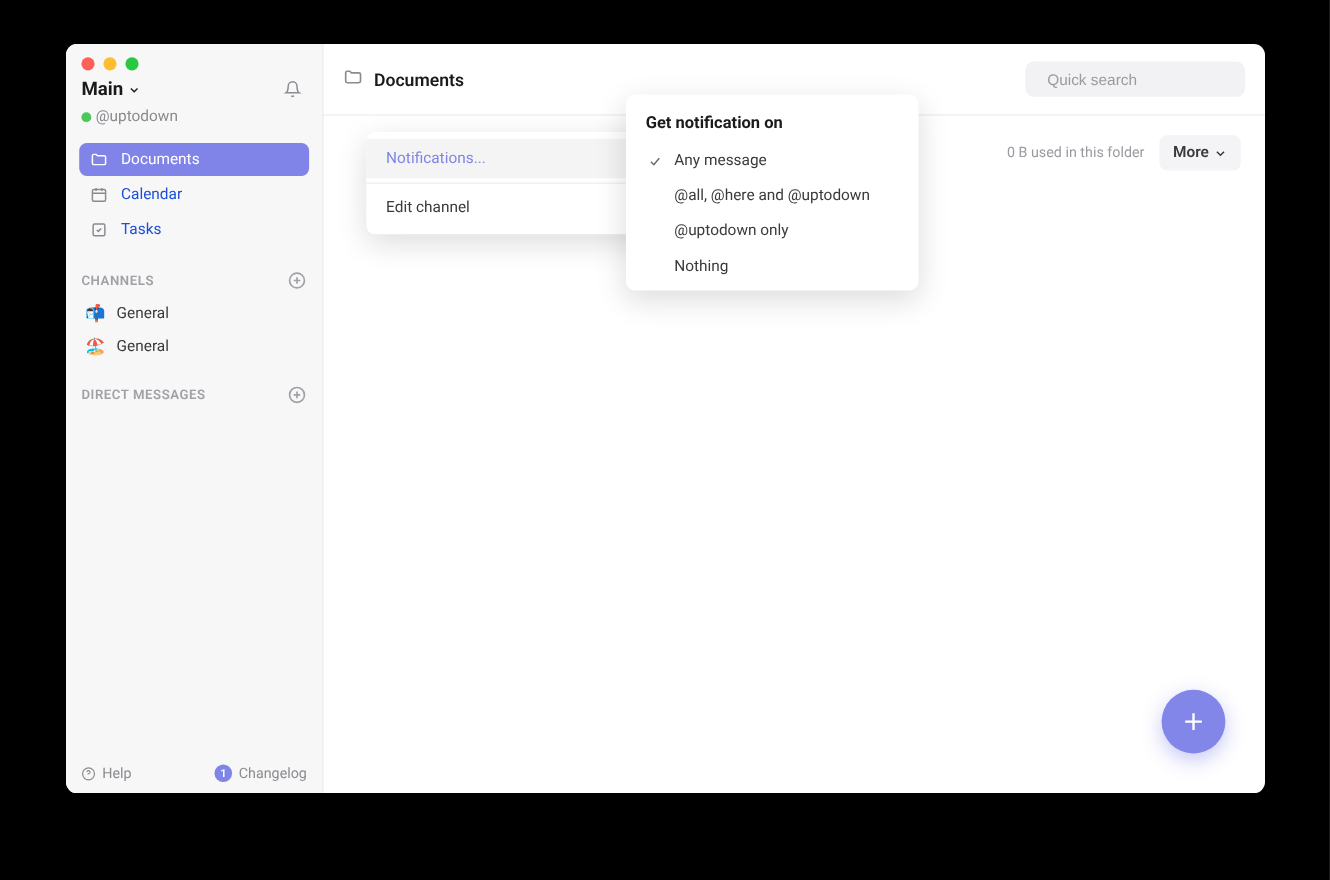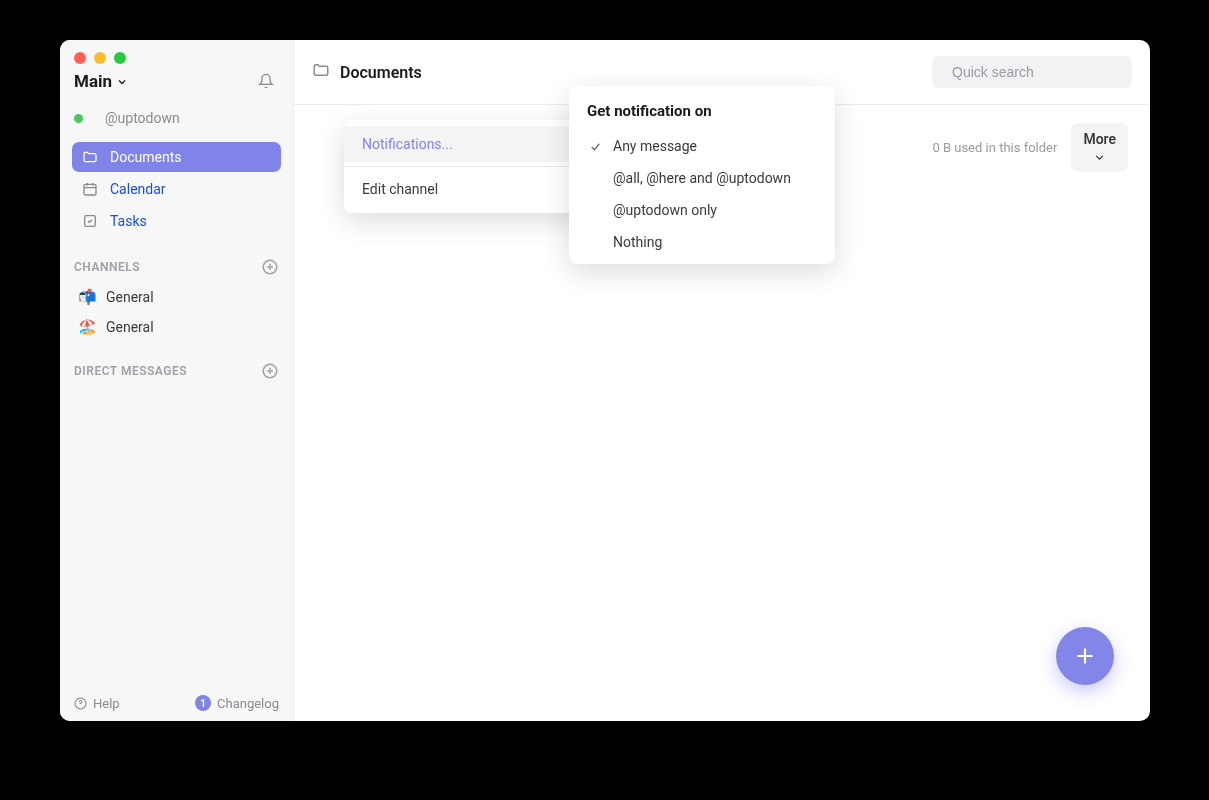--- a/index.html
+++ b/index.html
@@ -70,22 +70,22 @@
       height: 26px;
       display: flex;
       align-items: center;
       justify-content: center;
       color: #8a8a8f;
       cursor: pointer;
     }
     .user-row {
       display: flex;
       align-items: center;
-      gap: 22px;
-      margin-top: 16px;
+      gap: 4px;
+      margin-top: 4px;
       font-size: 14px;
       color: #8a8a8f;
     }
     .presence-dot {
       width: 9px;
       height: 9px;
       border-radius: 50%;
       background: #4ac959;
     }
     .nav-section {
@@ -227,21 +227,20 @@
       display: flex;
       align-items: center;
       gap: 4px;
       background: #f4f4f6;
       border-radius: 7px;
       padding: 8px 12px;
       font-size: 14px;
       font-weight: 600;
       color: #3a3a3c;
       cursor: pointer;
-      flex-direction: column;
     }
 
     .fab {
       position: absolute;
       right: 36px;
       bottom: 36px;
       width: 58px;
       height: 58px;
       border-radius: 50%;
       background: #8286e8;
@@ -249,21 +248,21 @@
       align-items: center;
       justify-content: center;
       cursor: pointer;
       box-shadow: 0 6px 18px rgba(128,134,232,0.45);
     }
     .fab svg { color: #fff; }
 
     
     .context-menu {
       position: absolute;
-      left: 284px;
+      left: 273px;
       top: 80px;
       width: 284px;
       background: #fff;
       border-radius: 8px;
       box-shadow: 0 8px 28px rgba(0,0,0,0.14);
       padding: 6px 0;
       z-index: 50;
     }
     .menu-item {
       display: flex;

